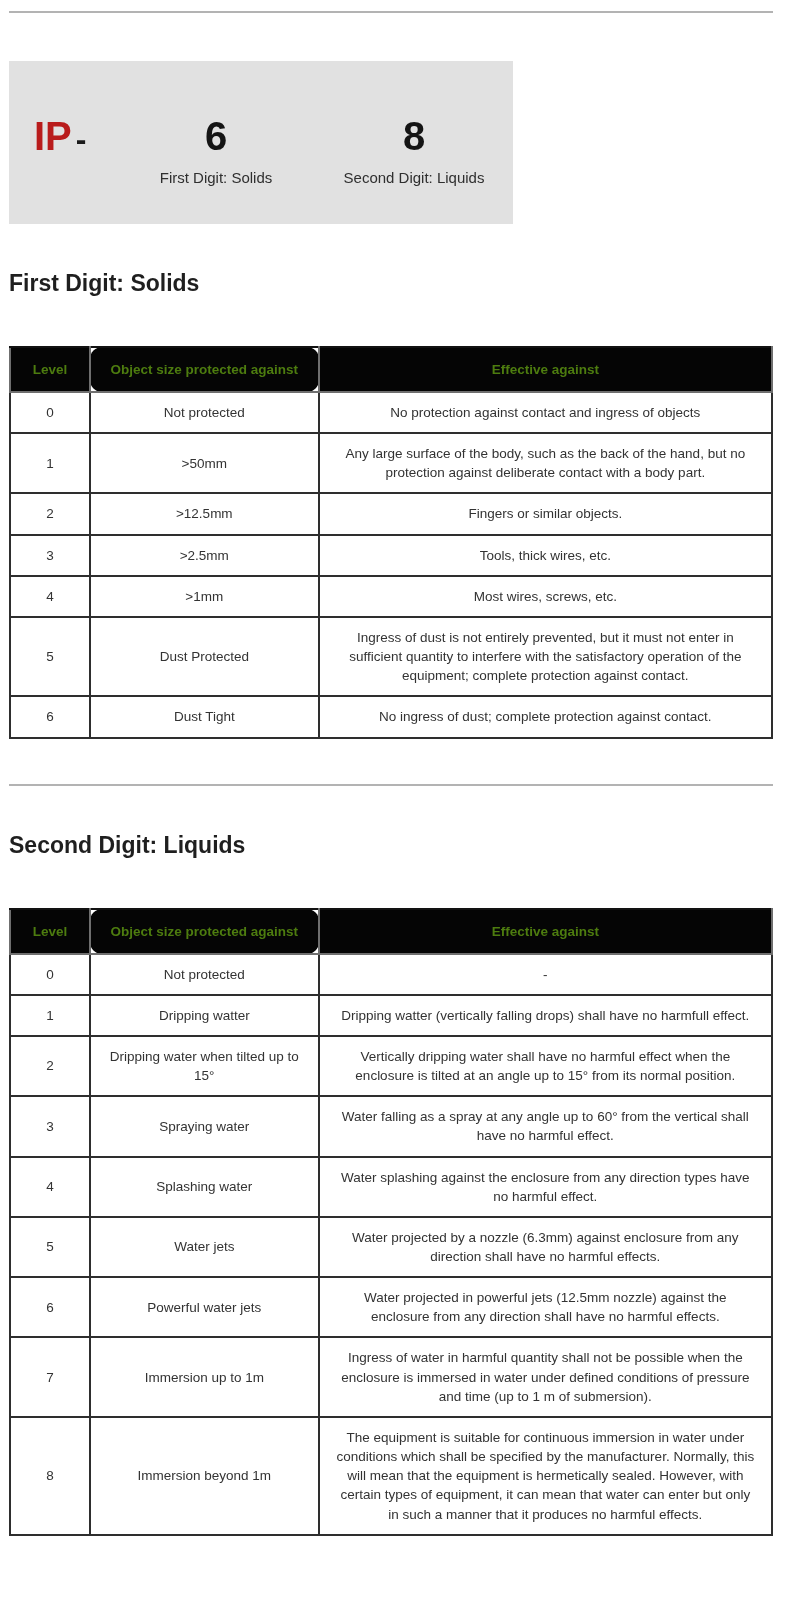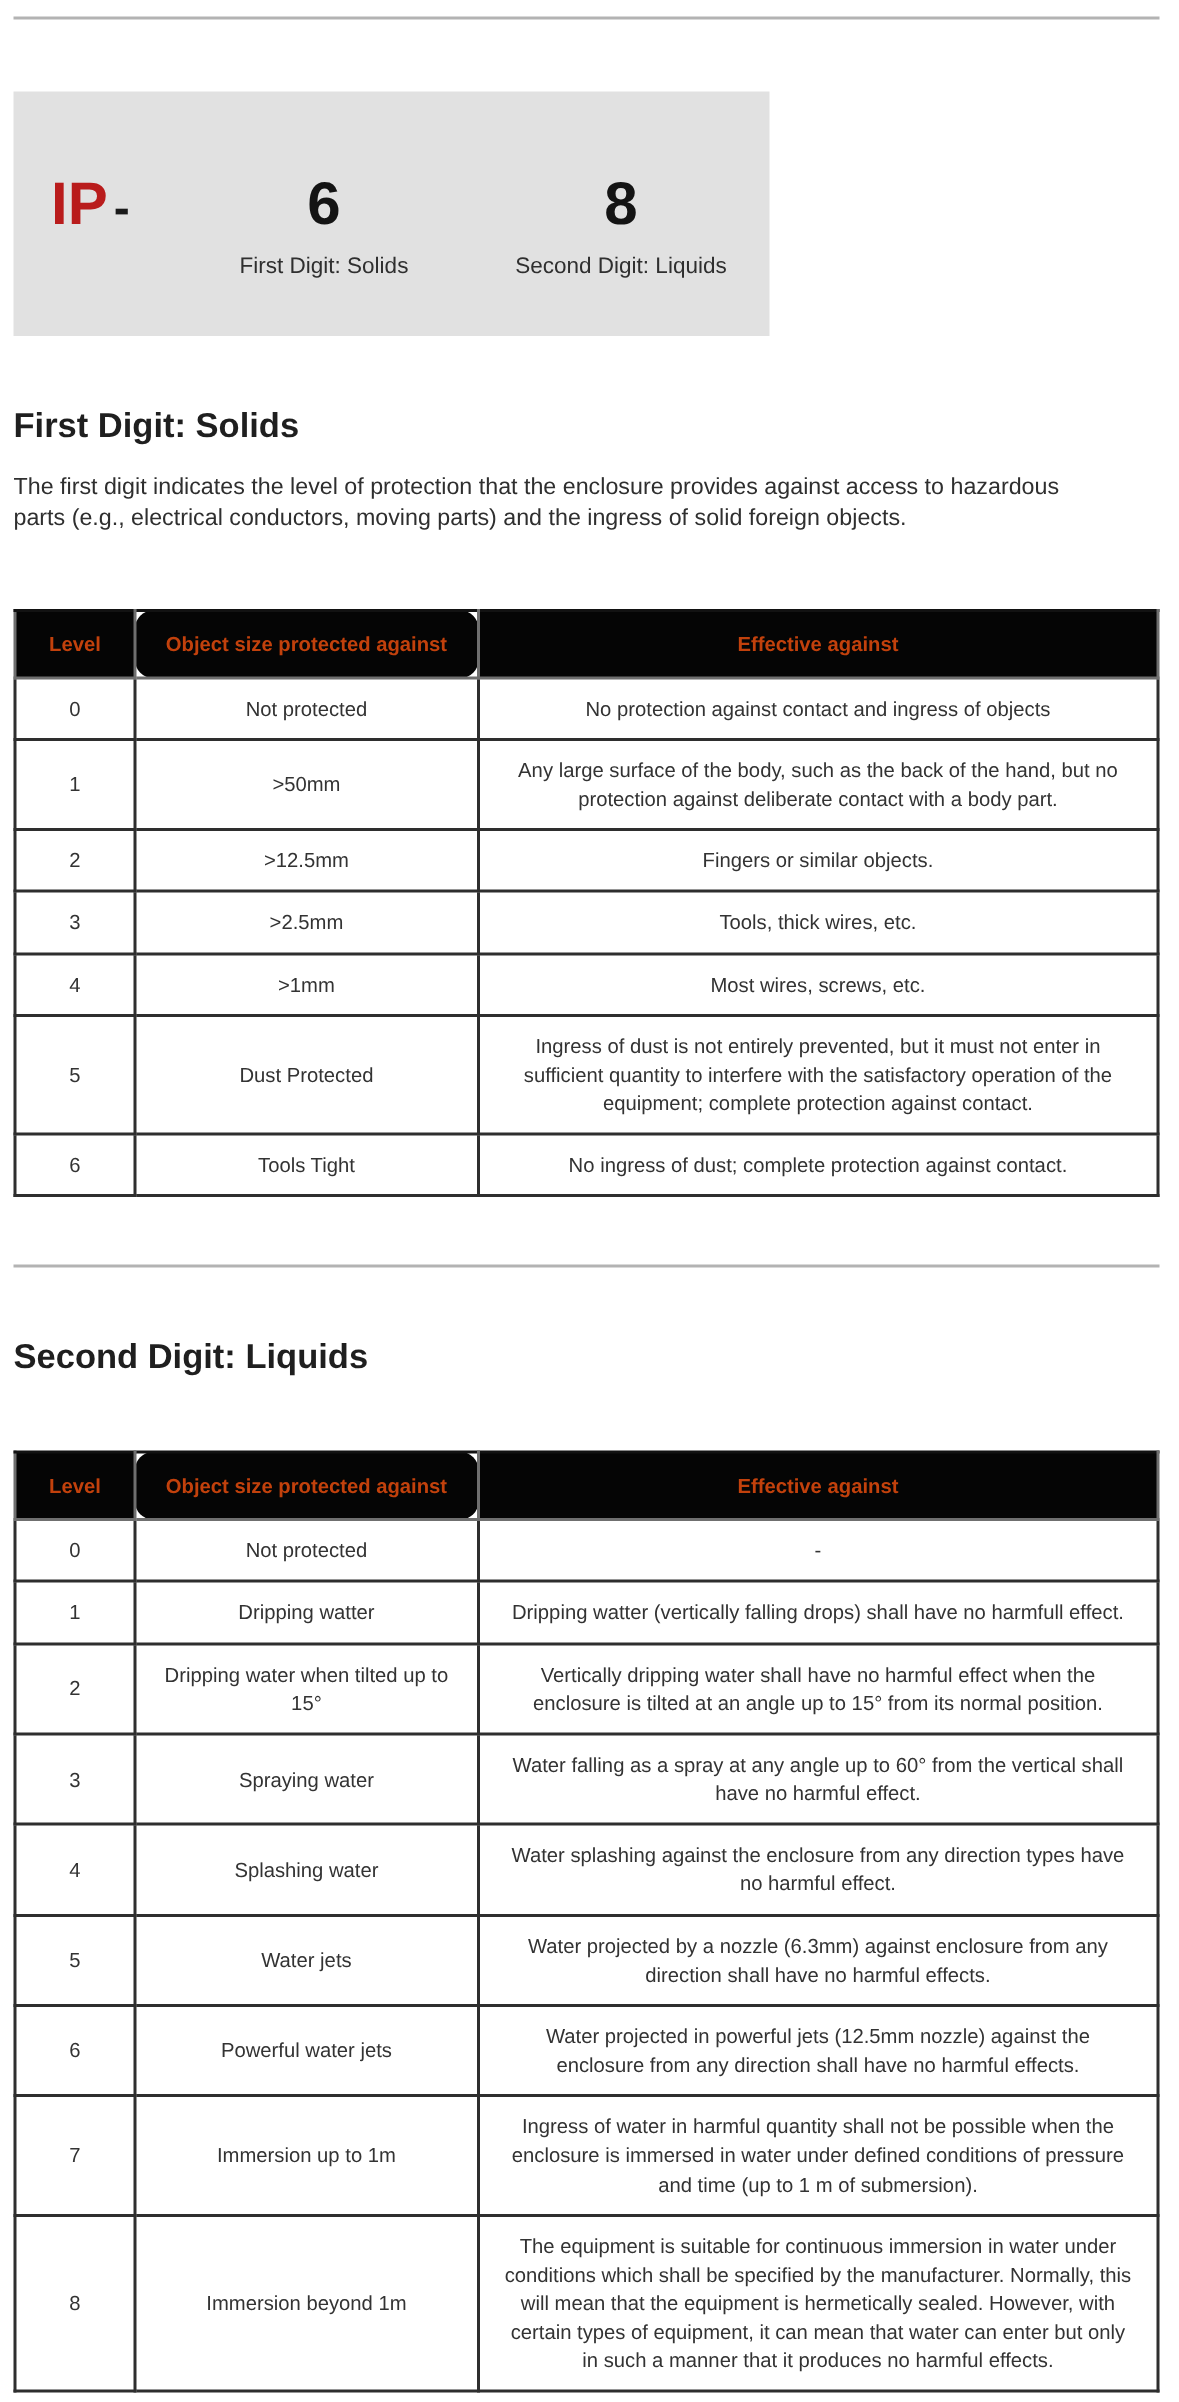--- a/index.html
+++ b/index.html
@@ -84,21 +84,21 @@
 
   
   table.ip-table {
     margin-top: 49px;
     width: 100%;
     border-collapse: collapse;
     border: 2px solid #121212;
   }
   table.ip-table th {
     background: #050505;
-    color: #c2410c;
+    color: #4d7c0f;
     font-size: 13.5px;
     font-weight: bold;
     padding: 14px 6px;
     border: 2px solid #6f6f6f;
     border-top-color: #121212;
     text-align: center;
     margin-left: 37px;
   }
   table.ip-table td {
     font-size: 13.5px;
@@ -128,21 +128,20 @@
         <div class="caption">First Digit: Solids</div>
       </div>
       <div class="digit-col">
         <div class="digit">8</div>
         <div class="caption">Second Digit: Liquids</div>
       </div>
     </div>
   </div>
 
   <h2>First Digit: Solids</h2>
-  <p class="intro">The first digit indicates the level of protection that the enclosure provides against access to hazardous parts (e.g., electrical conductors, moving parts) and the ingress of solid foreign objects.</p>
 
   <table class="ip-table">
       <thead>
         <tr>
           <th class="c0">Level</th>
           <th class="c1">Object size protected against</th>
           <th class="c2">Effective against</th>
         </tr>
       </thead>
       <tbody>
@@ -171,21 +170,21 @@
           <td class="c1">&gt;1mm</td>
           <td class="c2">Most wires, screws, etc.</td>
         </tr>
         <tr>
           <td class="c0">5</td>
           <td class="c1">Dust Protected</td>
           <td class="c2">Ingress of dust is not entirely prevented, but it must not enter in sufficient quantity to interfere with the satisfactory operation of the equipment; complete protection against contact.</td>
         </tr>
         <tr>
           <td class="c0">6</td>
-          <td class="c1">Tools Tight</td>
+          <td class="c1">Dust Tight</td>
           <td class="c2">No ingress of dust; complete protection against contact.</td>
         </tr>
       </tbody>
     </table>
 
   <hr class="rule mid-rule">
 
   <h2>Second Digit: Liquids</h2>
 
   <table class="ip-table">

